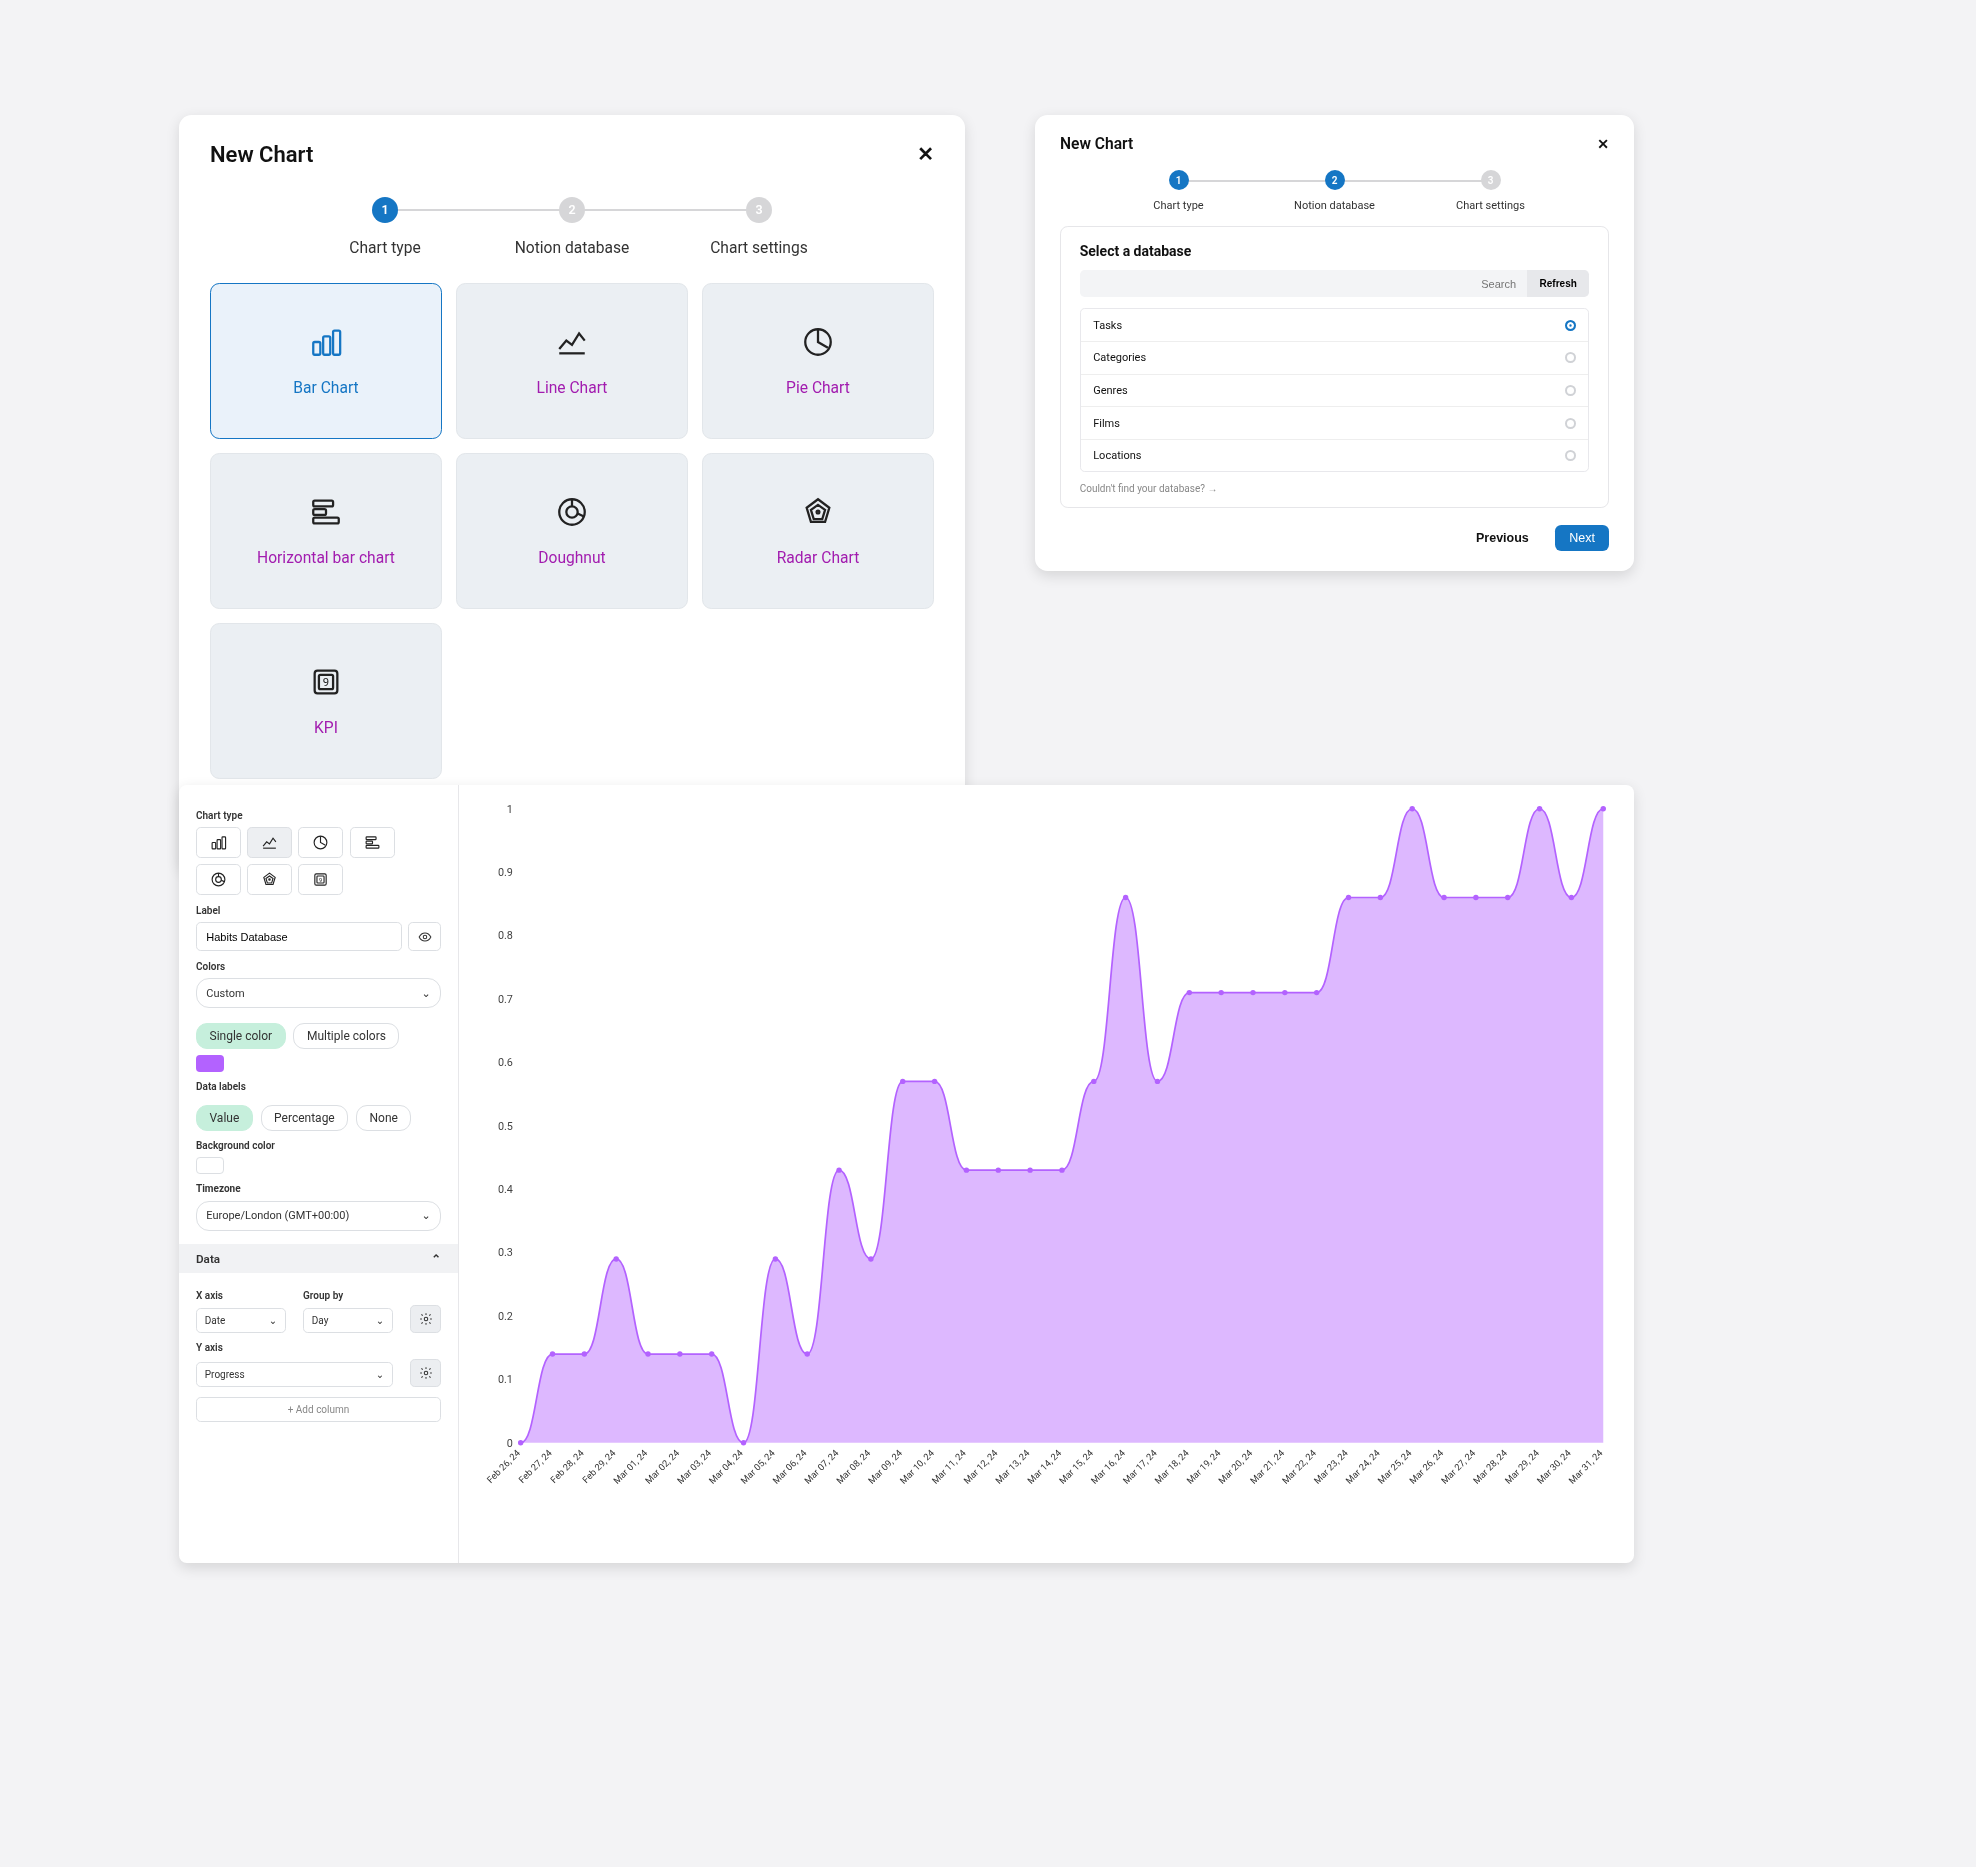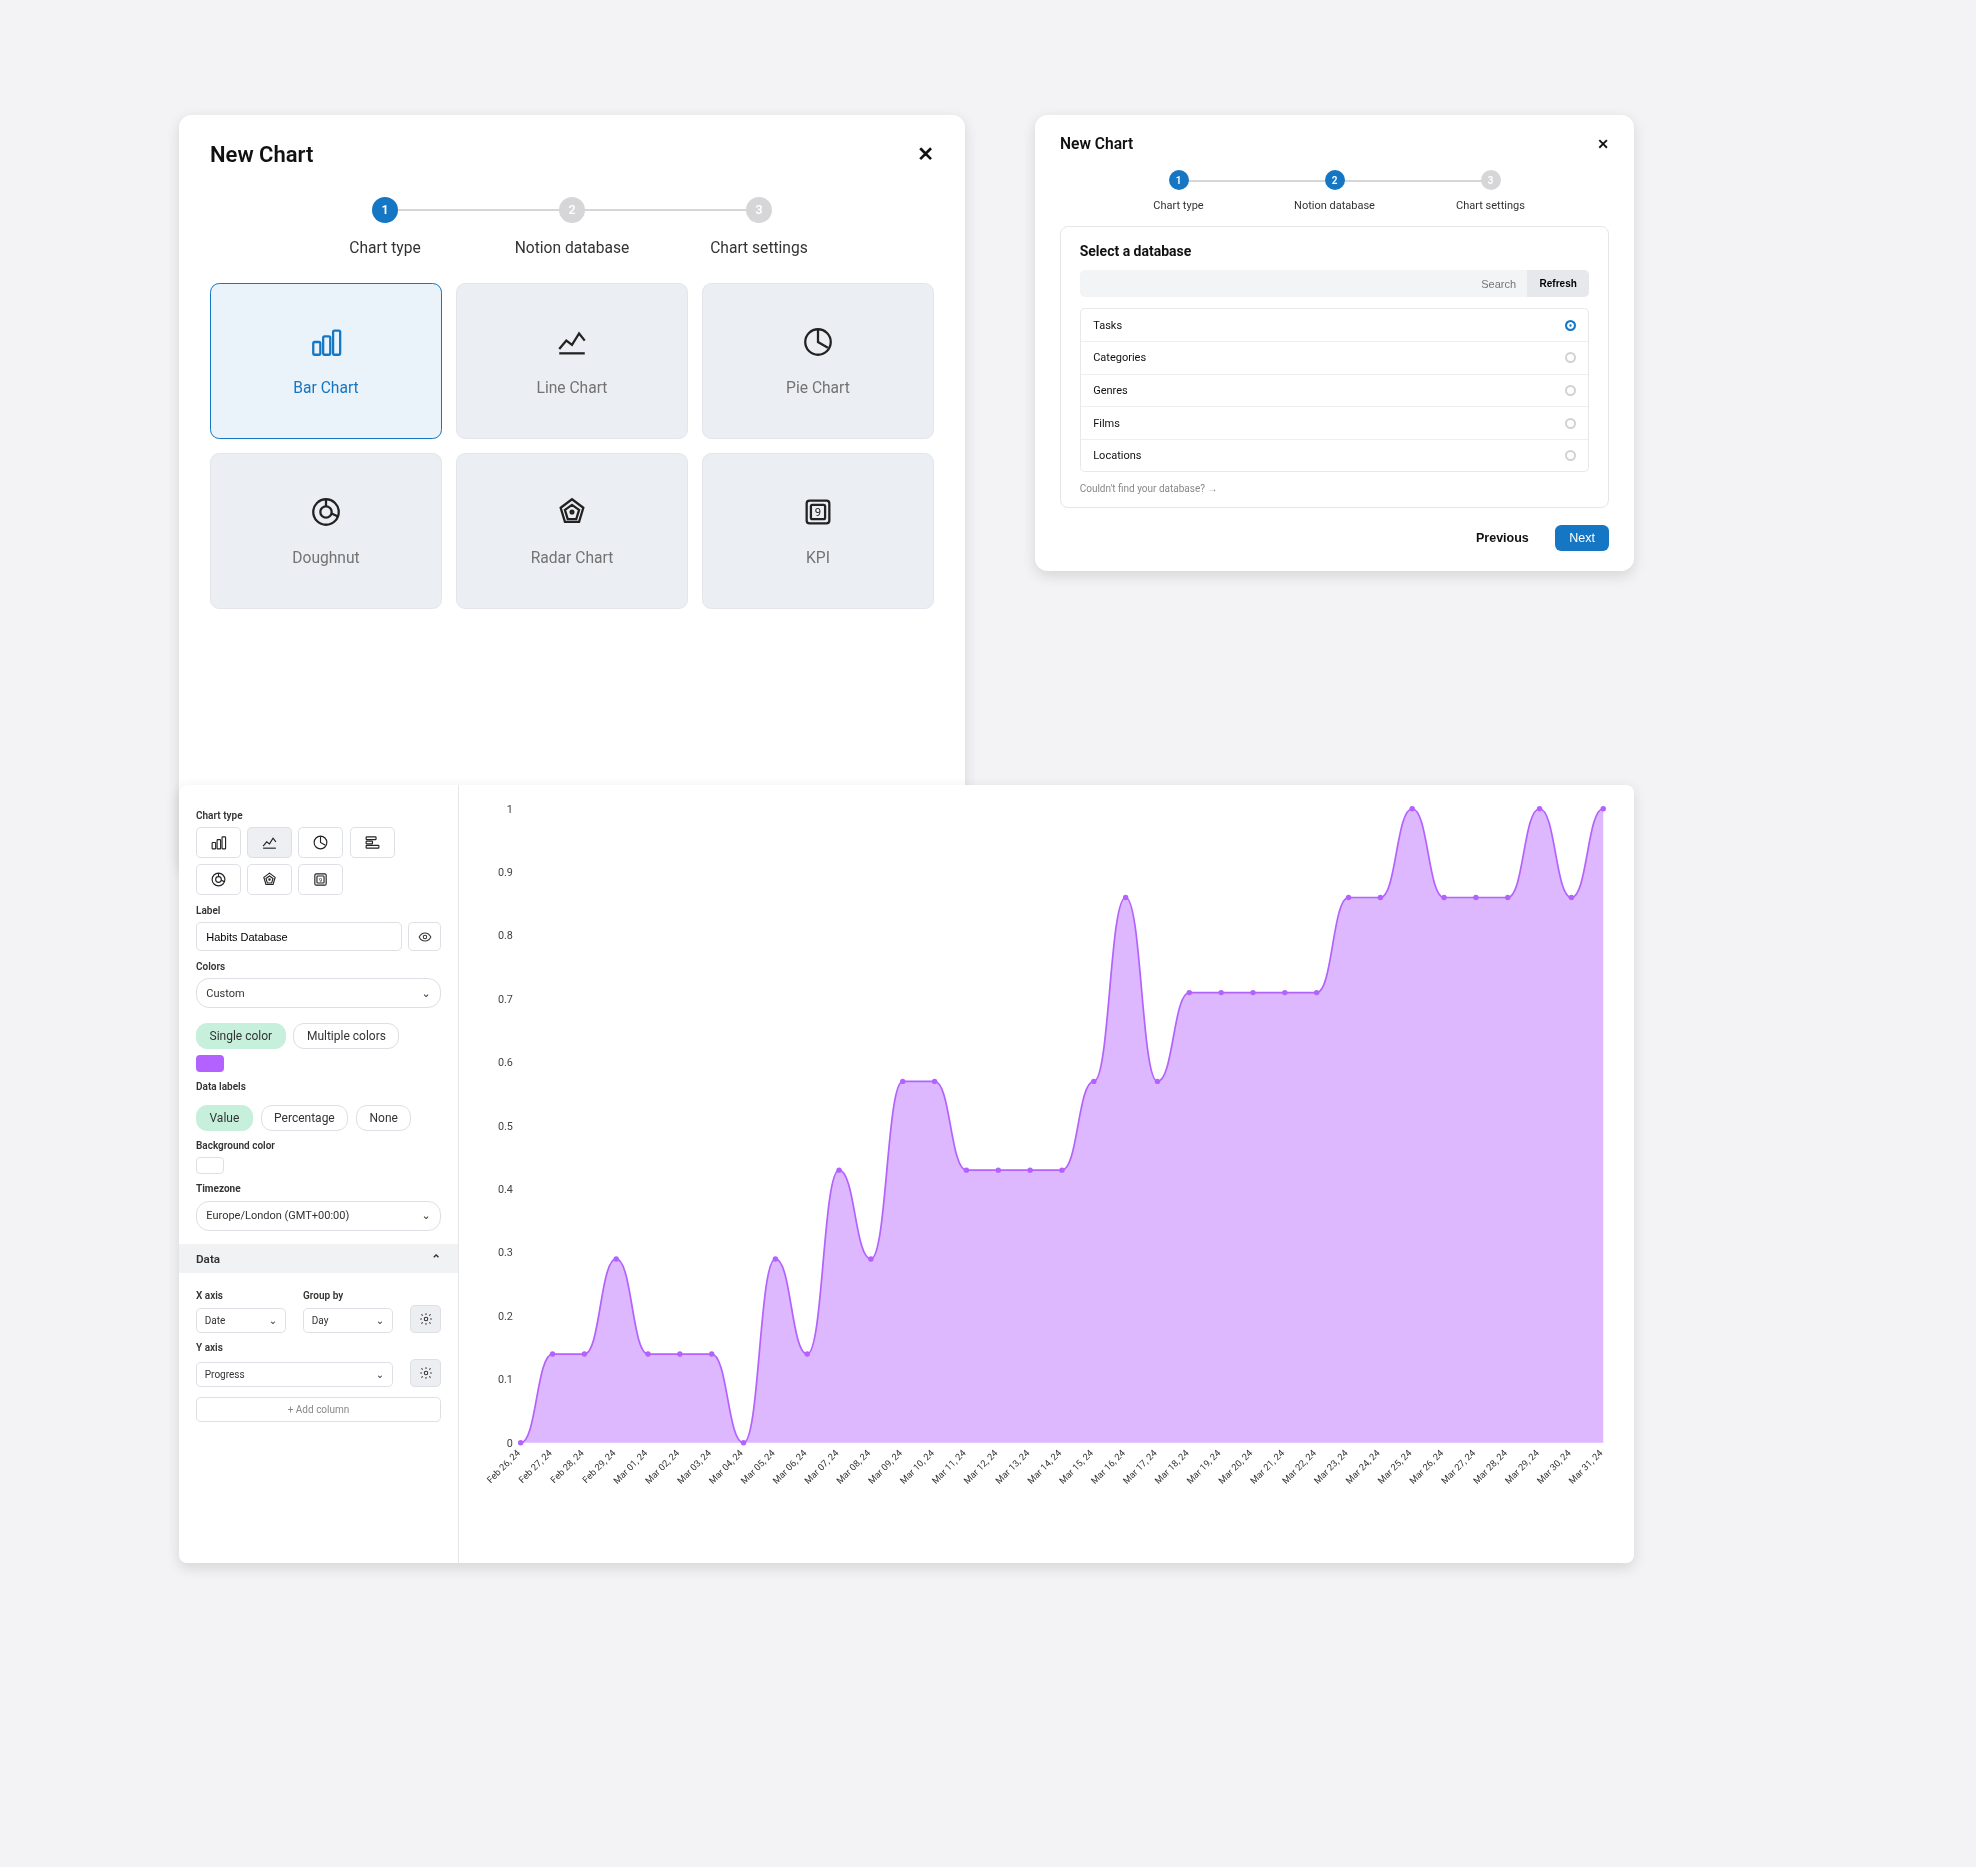--- a/index.html
+++ b/index.html
@@ -34,21 +34,21 @@
   .step-dot { width: 26.5px; height: 26.5px; border-radius:50%; background:#1576c4; color:#fff; display:flex; align-items:center; justify-content:center; font-size:12.5px; font-weight:600; z-index:2; }
   .modal2 .step-dot { width:20px; height:20px; font-size:10px; }
   .step-dot.idle { background:#d6d6d8; color:#fff; }
   .step-label { margin-top:15.6px; font-size:15.6px; color:#333; }
   .modal2 .step-label { margin-top:9.3px; font-size:11px; }
   .step-line { position:absolute; top:12.5px; left:50%; width:100%; height:1.6px; background:#d6d6d8; z-index:1; }
   .modal2 .step-line { top:10px; }
 
   
   .ct-grid { display:grid; grid-template-columns: repeat(3, 1fr); gap:14px; }
-  .ct-tile { background:#ebeff3; border:0.8px solid #e2e6ea; border-radius:9.3px; height:156px; display:flex; flex-direction:column; align-items:center; justify-content:center; gap:20px; font-size:15.6px; color:#737373; cursor:pointer; }
+  .ct-tile { background:#ebeff3; border:0.8px solid #e2e6ea; border-radius:9.3px; height:156px; display:flex; flex-direction:column; align-items:center; justify-content:center; gap:20px; font-size:15.6px; color:#a21caf; cursor:pointer; }
   .ct-tile.selected { border:1.6px solid #1576c4; color:#1576c4; background:#eaf2fa; }
   .ct-tile.blank { background:transparent; border:none; cursor:default; }
   .ct-icon { width:34px; height:34px; }
   .ct-icon svg { width:100%; height:100%; stroke:#222; stroke-width:1.6; fill:none; }
   .ct-tile.selected .ct-icon svg { stroke:#1576c4; }
 
   .foot { display:flex; justify-content:flex-end; gap:12.5px; margin-top:28px; }
   .modal2 .foot { margin-top:17px; }
   .btn { border-radius:6.2px; padding:9.3px 18.7px; font-size:15.6px; font-weight:500; border:none; cursor:pointer; }
   .modal2 .btn { padding:6.2px 14px; font-size:12.5px; }
@@ -136,20 +136,28 @@
               <path d="M3 20h18"></path>
             </svg></div>
           <div>Line Chart</div>
         </div>
         <div class="ct-tile">
           <div class="ct-icon"><svg viewBox="0 0 24 24">
               <circle cx="12" cy="12" r="9"></circle>
               <path d="M12 3v9l7 4"></path>
             </svg></div>
           <div>Pie Chart</div>
+        </div>
+        <div class="ct-tile">
+          <div class="ct-icon"><svg viewBox="0 0 24 24">
+              <rect x="3" y="4" width="14" height="4" rx="1"></rect>
+              <rect x="3" y="10" width="9" height="4" rx="1"></rect>
+              <rect x="3" y="16" width="18" height="4" rx="1"></rect>
+            </svg></div>
+          <div>Horizontal bar chart</div>
         </div>
         <div class="ct-tile">
           <div class="ct-icon"><svg viewBox="0 0 24 24">
               <circle cx="12" cy="12" r="9"></circle>
               <circle cx="12" cy="12" r="4"></circle>
               <path d="M12 3v5"></path>
               <path d="M20 15l-4-2"></path>
             </svg></div>
           <div>Doughnut</div>
         </div>

